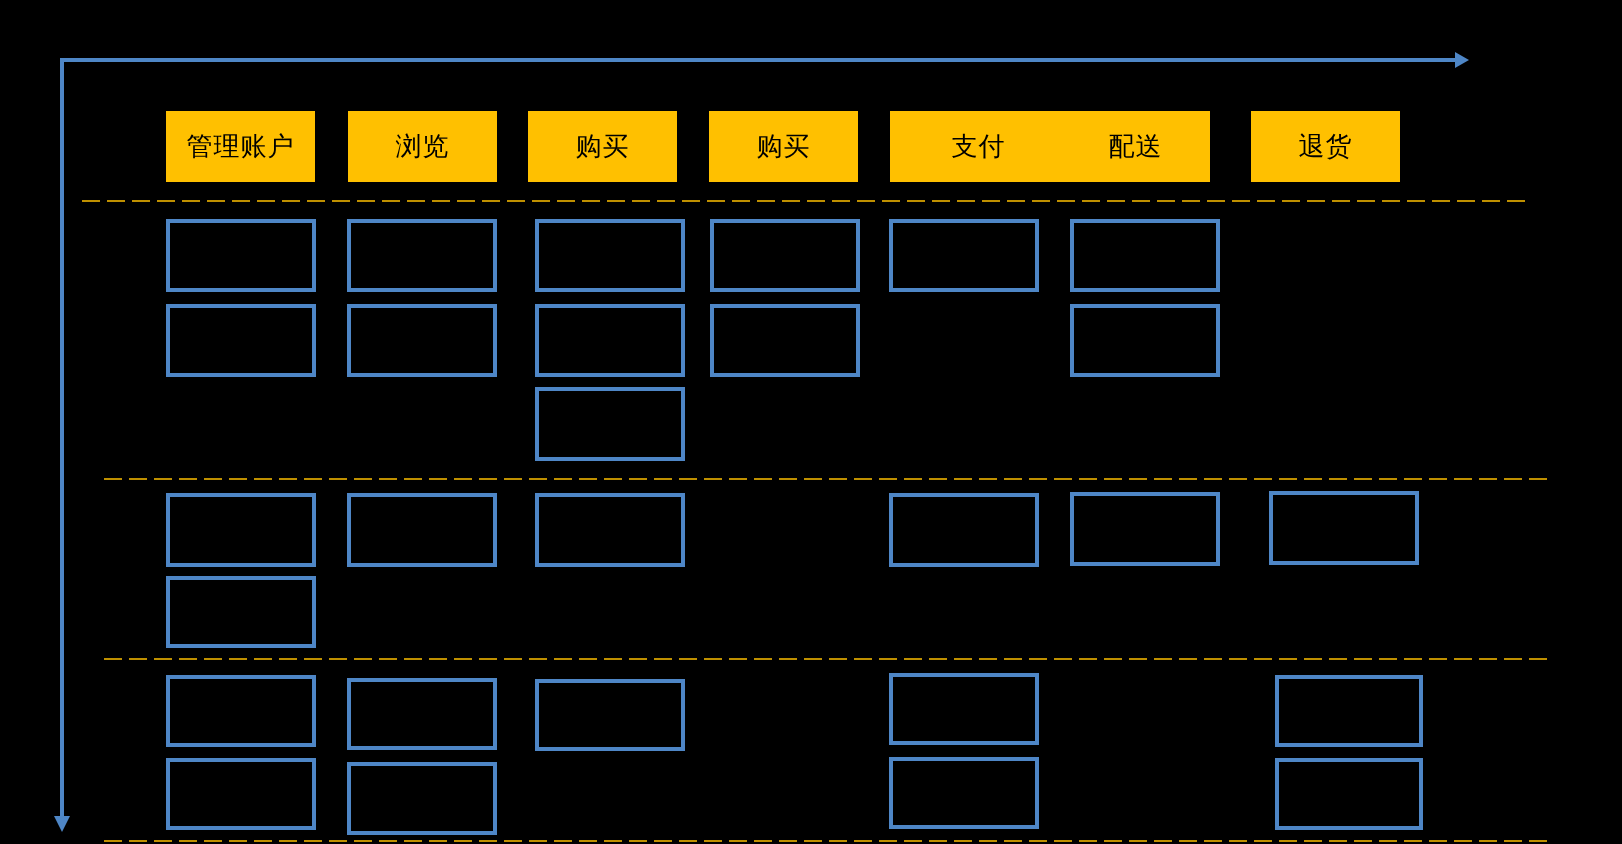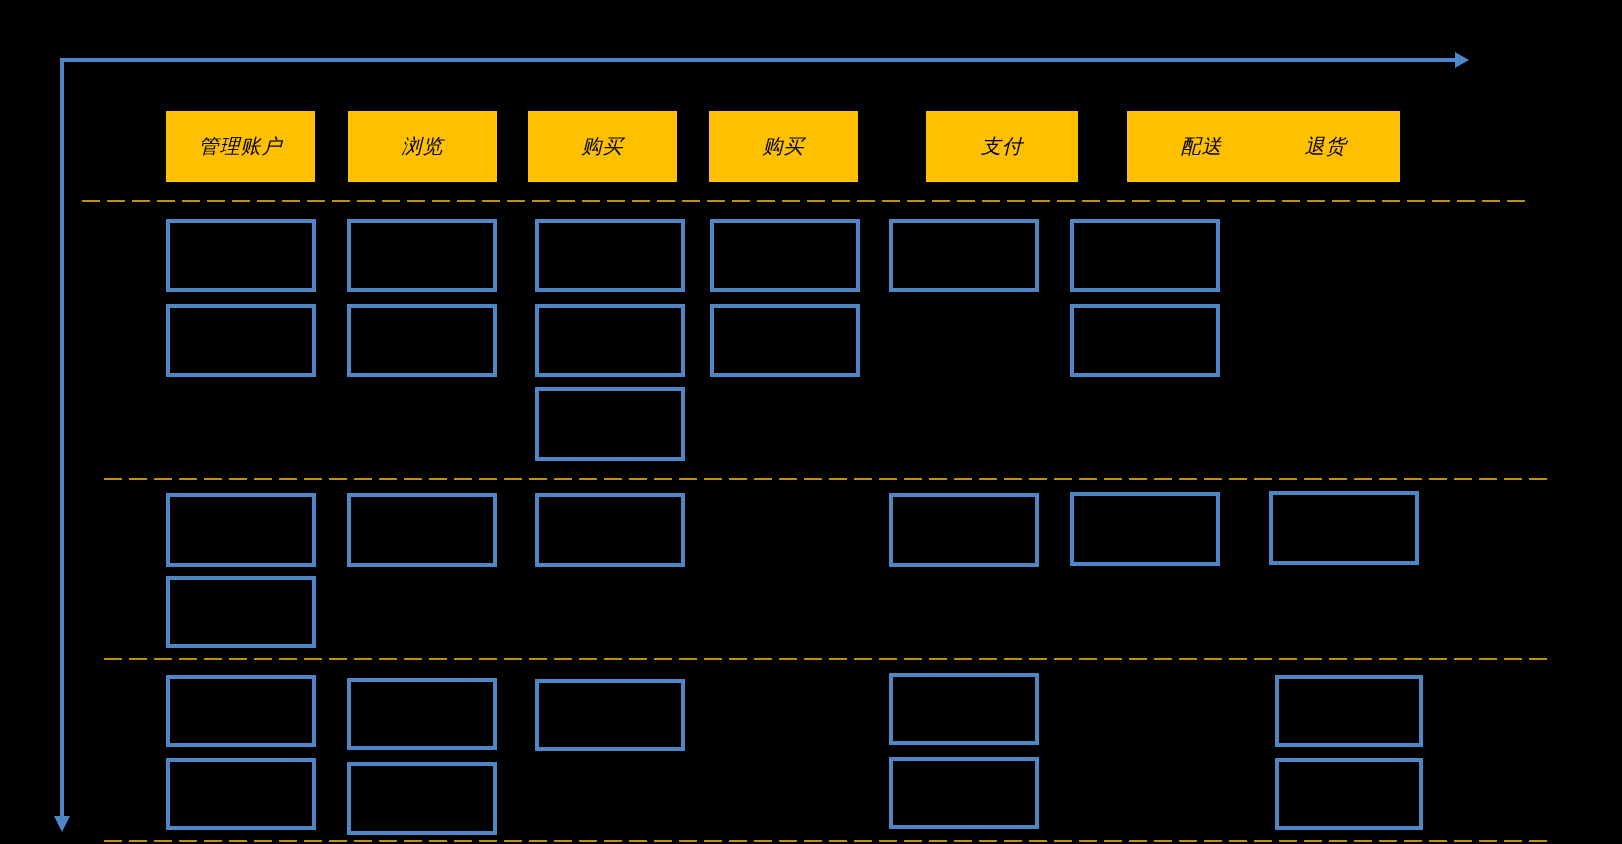--- a/index.html
+++ b/index.html
@@ -15,24 +15,23 @@
     background: #000;
     overflow: hidden;
   }
   .axis-line { position: absolute; }
   .axis-head { position: absolute; width: 0; height: 0; }
   .phase {
     position: absolute;
     display: flex;
     align-items: center;
     justify-content: center;
-    font-size: 20px;
+    font-size: 26px;
     letter-spacing: 1px;
     box-sizing: border-box;
-    font-style: italic;
   }
   .dash-line {
     position: absolute;
     height: 2px;
   }
   .card {
     position: absolute;
     box-sizing: border-box;
     background: transparent;
   }
@@ -43,22 +42,22 @@
 <div class="canvas" style="width: 1622px; height: 844px; background: rgb(0, 0, 0);">
   <div id="axis-h-line" class="axis-line" style="left: 60px; top: 58px; width: 1395px; height: 4px; background: rgb(78, 134, 198);"></div>
   <div id="axis-h-head" class="axis-head" style="left: 1455px; top: 52px; border-top: 8px solid transparent; border-bottom: 8px solid transparent; border-left: 14px solid rgb(78, 134, 198);"></div>
   <div id="axis-v-line" class="axis-line" style="left: 60px; top: 58px; width: 4px; height: 758px; background: rgb(78, 134, 198);"></div>
   <div id="axis-v-head" class="axis-head" style="left: 54px; top: 816px; border-left: 8px solid transparent; border-right: 8px solid transparent; border-top: 16px solid rgb(78, 134, 198);"></div>
   <div id="phases">
       <div class="phase" style="left: 166px; top: 111px; width: 149px; height: 71px; background: rgb(255, 192, 0); color: rgb(0, 0, 0);">管理账户</div>
       <div class="phase" style="left: 348px; top: 111px; width: 149px; height: 71px; background: rgb(255, 192, 0); color: #000000;">浏览</div>
       <div class="phase" style="left: 528px; top: 111px; width: 149px; height: 71px; background: rgb(255, 192, 0); color: rgb(0, 0, 0);">购买</div>
       <div class="phase" style="left: 709px; top: 111px; width: 149px; height: 71px; background: rgb(255, 192, 0); color: rgb(0, 0, 0);">购买</div>
-      <div class="phase" style="left: 926px; top: 111px; width: 152px; height: 71px; background: rgb(255, 192, 0); color: rgb(0, 0, 0);">支付</div>
-      <div class="phase" style="left: 1127px; top: 111px; width: 149px; height: 71px; background: rgb(255, 192, 0); color: rgb(0, 0, 0);">配送</div>
+      <div class="phase" style="left: 890px; top: 111px; width: 177px; height: 71px; background: rgb(255, 192, 0); color: rgb(0, 0, 0);">支付</div>
+      <div class="phase" style="left: 1061px; top: 111px; width: 149px; height: 71px; background: rgb(255, 192, 0); color: rgb(0, 0, 0);">配送</div>
       <div class="phase" style="left: 1251px; top: 111px; width: 149px; height: 71px; background: rgb(255, 192, 0); color: rgb(0, 0, 0);">退货</div>
     </div>
   <div id="dashes">
       <div class="dash-line" style="left: 82px; top: 200px; width: 1446px; background: repeating-linear-gradient(to right, rgb(191, 144, 0) 0px, rgb(191, 144, 0) 18px, transparent 18px, transparent 25px);"></div>
       <div class="dash-line" style="left: 104px; top: 478px; width: 1443px; background: repeating-linear-gradient(to right, rgb(191, 144, 0) 0px, rgb(191, 144, 0) 18px, transparent 18px, transparent 25px);"></div>
       <div class="dash-line" style="left: 104px; top: 658px; width: 1443px; background: repeating-linear-gradient(to right, rgb(191, 144, 0) 0px, rgb(191, 144, 0) 18px, transparent 18px, transparent 25px);"></div>
       <div class="dash-line" style="left: 104px; top: 840px; width: 1444px; background: repeating-linear-gradient(to right, rgb(191, 144, 0) 0px, rgb(191, 144, 0) 18px, transparent 18px, transparent 25px);"></div>
     </div>
   <div id="cards">
       <div class="card" style="left: 166px; top: 219px; width: 150px; height: 73px; border: 4px solid rgb(78, 134, 198);"></div>

